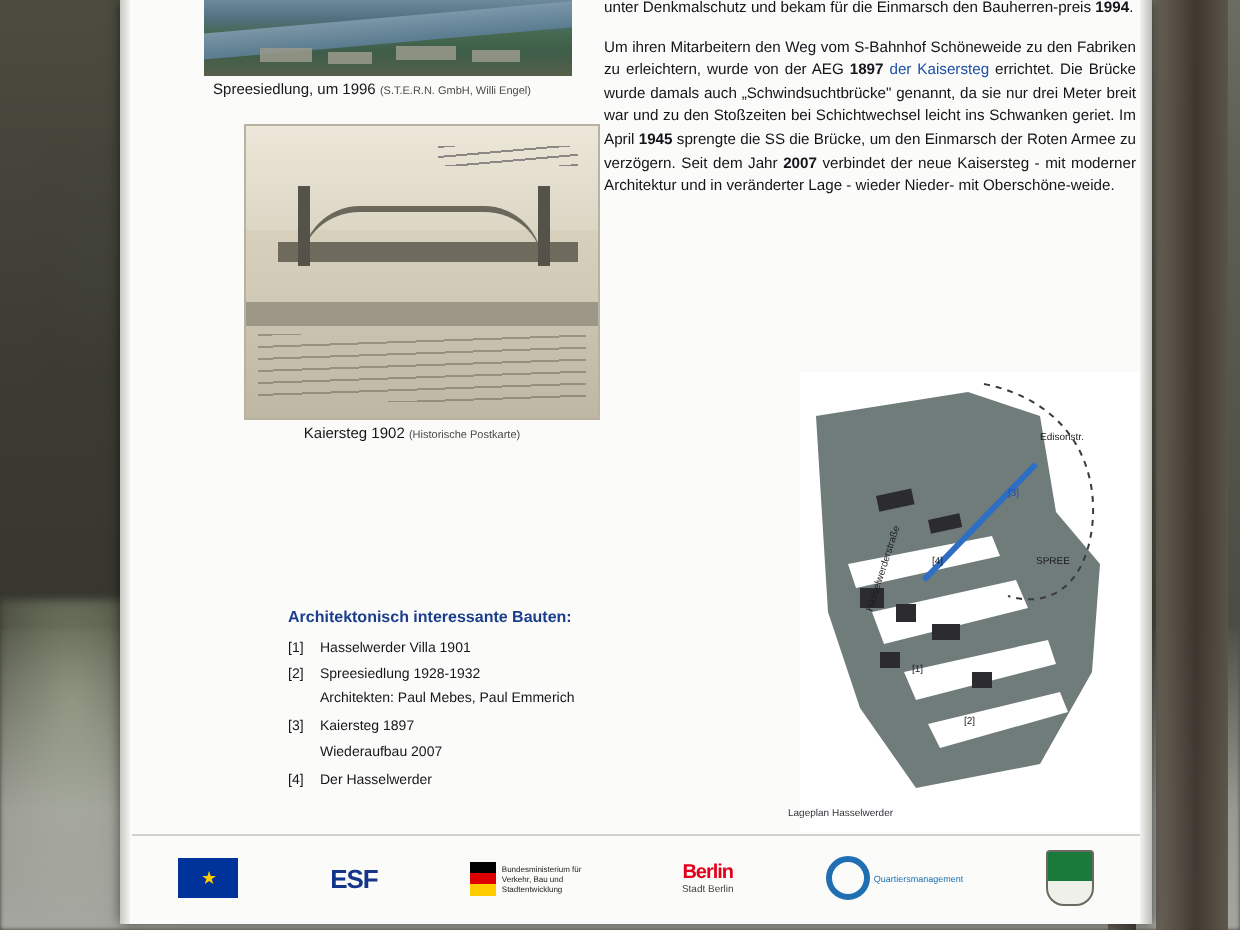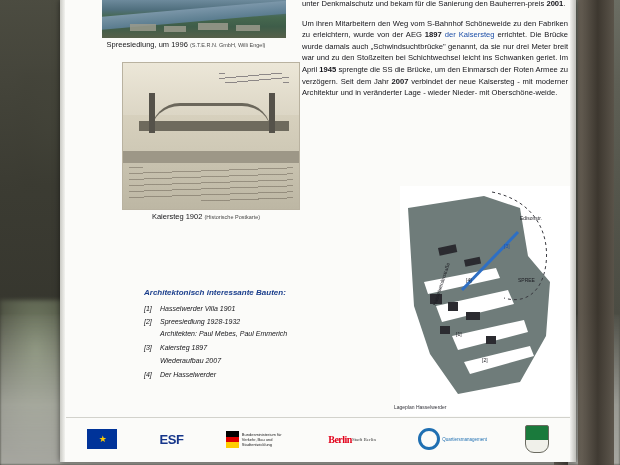--- a/index.html
+++ b/index.html
@@ -100,21 +100,21 @@
     background:repeating-linear-gradient(178deg, rgba(60,50,40,.55) 0 1px, rgba(0,0,0,0) 1px 6px);
     opacity:.6;
   }
   .photo-card .ink{
     position:absolute;right:10px;top:10px;width:70px;height:10px;
     background:repeating-linear-gradient(175deg, rgba(50,45,60,.5) 0 1px, rgba(0,0,0,0) 1px 5px);
   }
   .cap-card{position:absolute;left:40px;top:212px;width:200px;}
 
   
-  .arch-list{position:absolute;left:78px;top:288px;width:180px;color:#16161a;font-style:italic;}
+  .arch-list{position:absolute;left:78px;top:304px;width:180px;color:#16161a;}
   .arch-list h3{
     margin:0 0 6px 0;font-size:8px;font-weight:bold;color:#1a3e8c;
   }
   .arch-list .row{display:flex;font-size:7px;line-height:11.5px;margin-bottom:1px;}
   .arch-list .num{width:16px;flex:none;}
   .arch-list .sub{font-size:7px;line-height:11px;margin-left:16px;}
 
   
   .body-text{
     position:absolute;left:10px;top:-2px;width:266px;
@@ -137,21 +137,21 @@
   .logos{
     position:absolute;left:6px;bottom:6px;width:504px;height:34px;
     display:flex;align-items:center;justify-content:space-around;
   }
   .logo{height:22px;display:flex;align-items:center;justify-content:center;font-size:6px;color:#222;}
   .logo-eu{width:30px;height:20px;background:#003399;color:#ffcc00;font-size:9px;display:flex;align-items:center;justify-content:center;letter-spacing:-1px;}
   .logo-esf{font-size:13px;font-weight:bold;color:#15358a;letter-spacing:-.5px;}
   .logo-bund{display:flex;align-items:center;gap:3px;}
   .logo-bund .flag{width:13px;height:17px;background:linear-gradient(180deg,#000 33%,#dd0000 33% 66%,#ffcc00 66%);}
   .logo-bund .txt{font-size:4px;line-height:5px;color:#222;width:44px;}
-  .logo-berlin{display:flex;flex-direction:row;align-items:center;font-family:Liberation Serif, serif;}
+  .logo-berlin{display:flex;flex-direction:column;align-items:center;}
   .logo-berlin .bar{font-size:10px;font-weight:bold;color:#e2001a;letter-spacing:-.5px;}
   .logo-berlin .sub{font-size:5px;color:#444;}
   .logo-quart{display:flex;align-items:center;gap:2px;}
   .logo-quart .ring{width:16px;height:16px;border-radius:50%;border:3px solid #1f6fb2;}
   .logo-quart .txt{font-size:4.5px;line-height:5px;color:#1f6fb2;width:40px;}
   .logo-crest{width:22px;height:26px;background:linear-gradient(180deg,#1a7a3c 0%,#1a7a3c 55%,#f0f0ea 55%);border:1px solid #6a6a60;border-radius:2px 2px 9px 9px;}
 
   .divider{position:absolute;left:6px;bottom:44px;width:504px;height:1px;background:#d2d2cc;}
 </style>
 </head>
@@ -224,21 +224,21 @@
 
       <div class="row" style="margin-top:3px;">
         <span class="num">[4]</span>
         <span>Der Hasselwerder</span>
       </div>
     </div>
   </div>
 
   <div class="col-right">
     <div class="body-text">
-      <p id="p1"><span>unter Denkmalschutz und bekam für die Sanierung den Bauherren-preis </span><span class="bold">2001</span><span>.</span></p>
+      <p id="p1"><span>unter Denkmalschutz und bekam für die Einmarsch den Bauherren-preis </span><span class="bold">1994</span><span>.</span></p>
       <p id="p2"><span>Um ihren Mitarbeitern den Weg vom S-Bahnhof Schöneweide zu den Fabriken zu erleichtern, wurde von der AEG </span><span class="bold">1897</span><span> </span><span class="hl">der Kaisersteg</span><span> errichtet. Die Brücke wurde damals auch „Schwindsuchtbrücke" genannt, da sie nur drei Meter breit war und zu den Stoßzeiten bei Schichtwechsel leicht ins Schwanken geriet. Im April </span><span class="bold">1945</span><span> sprengte die SS die Brücke, um den Einmarsch der Roten Armee zu verzögern. Seit dem Jahr </span><span class="bold">2007</span><span> verbindet der neue Kaisersteg - mit moderner Architektur und in veränderter Lage - wieder Nieder- mit Oberschöne-weide.</span></p>
     </div>
 
     <div class="map">
       <svg width="170" height="230" viewBox="0 0 170 230">
         <rect x="0" y="0" width="170" height="230" fill="#ffffff"></rect>
 
         <path d="M8,22 L84,10 L120,22 L128,70 L150,96 L146,150 L120,196 L58,208 L30,168 L14,120 Z" fill="#6f7c7a"></path>
 
         <path d="M36,120 L108,104 L114,118 L42,136 Z" fill="#ffffff"></path>

